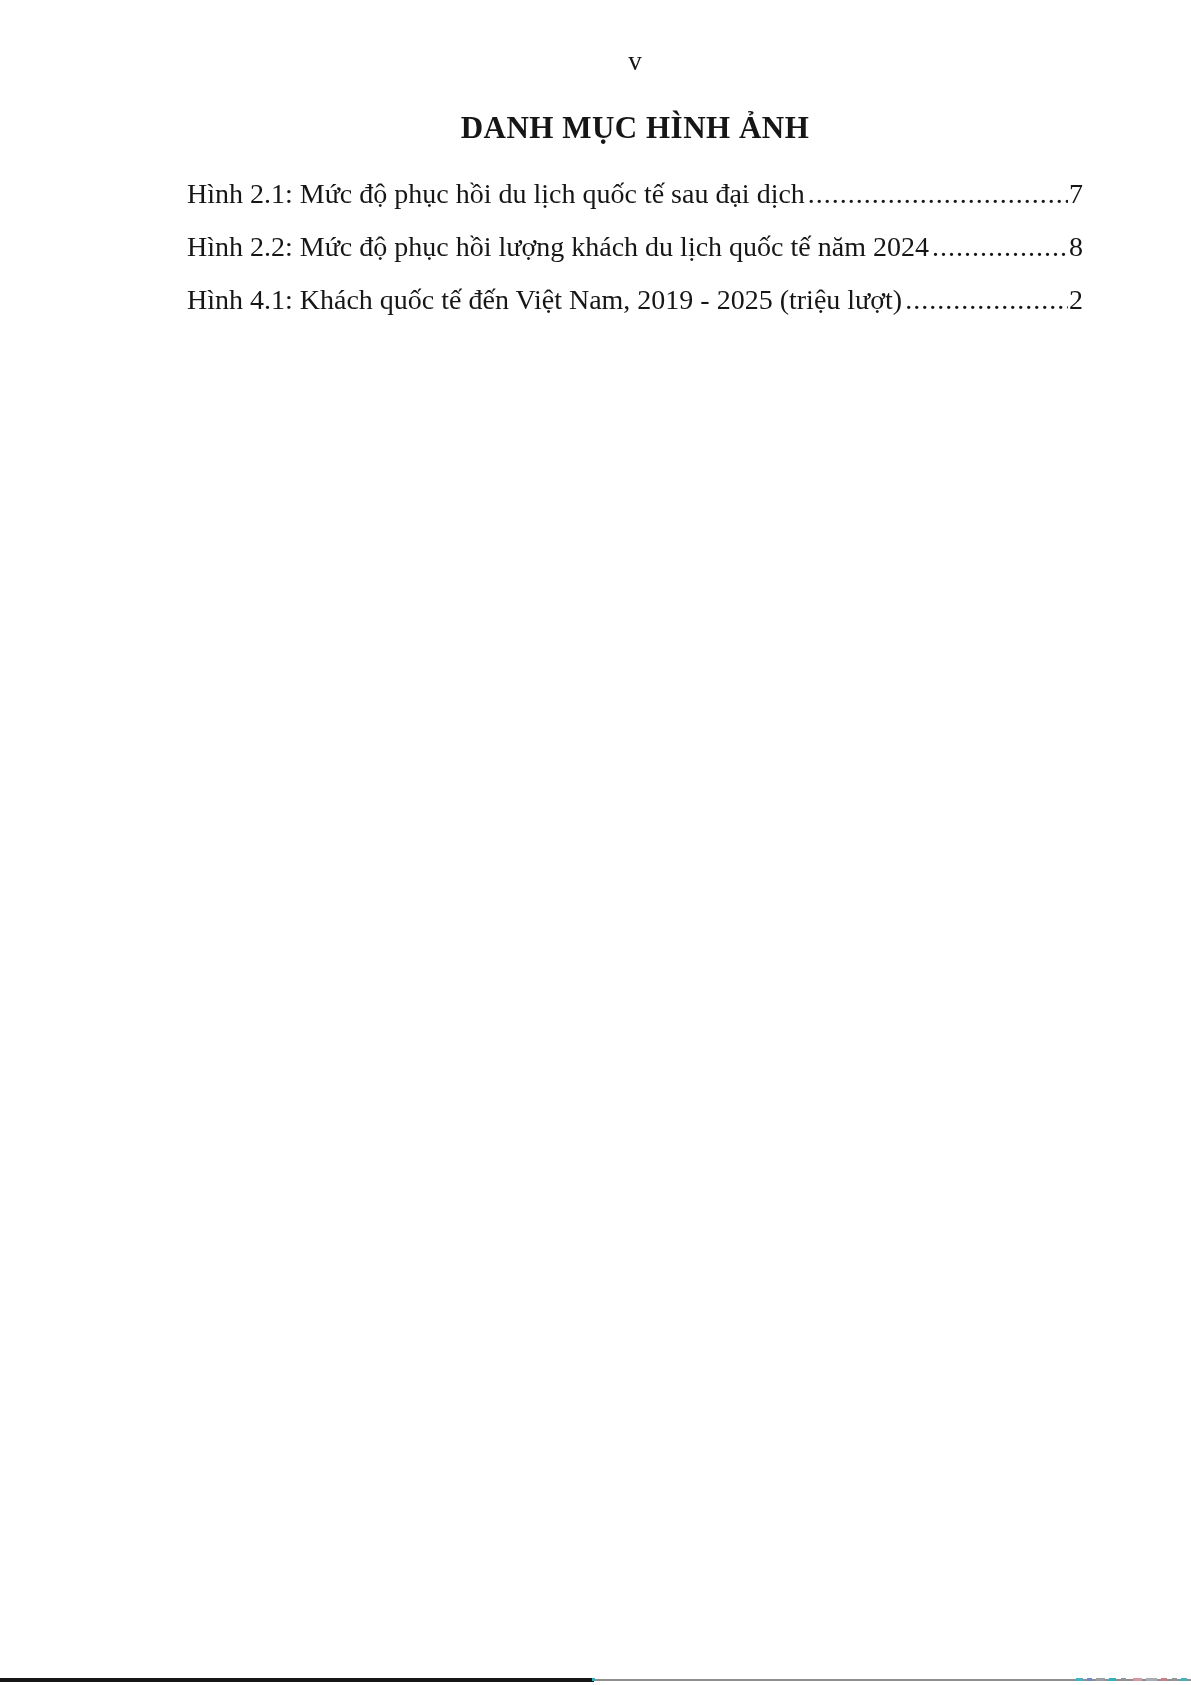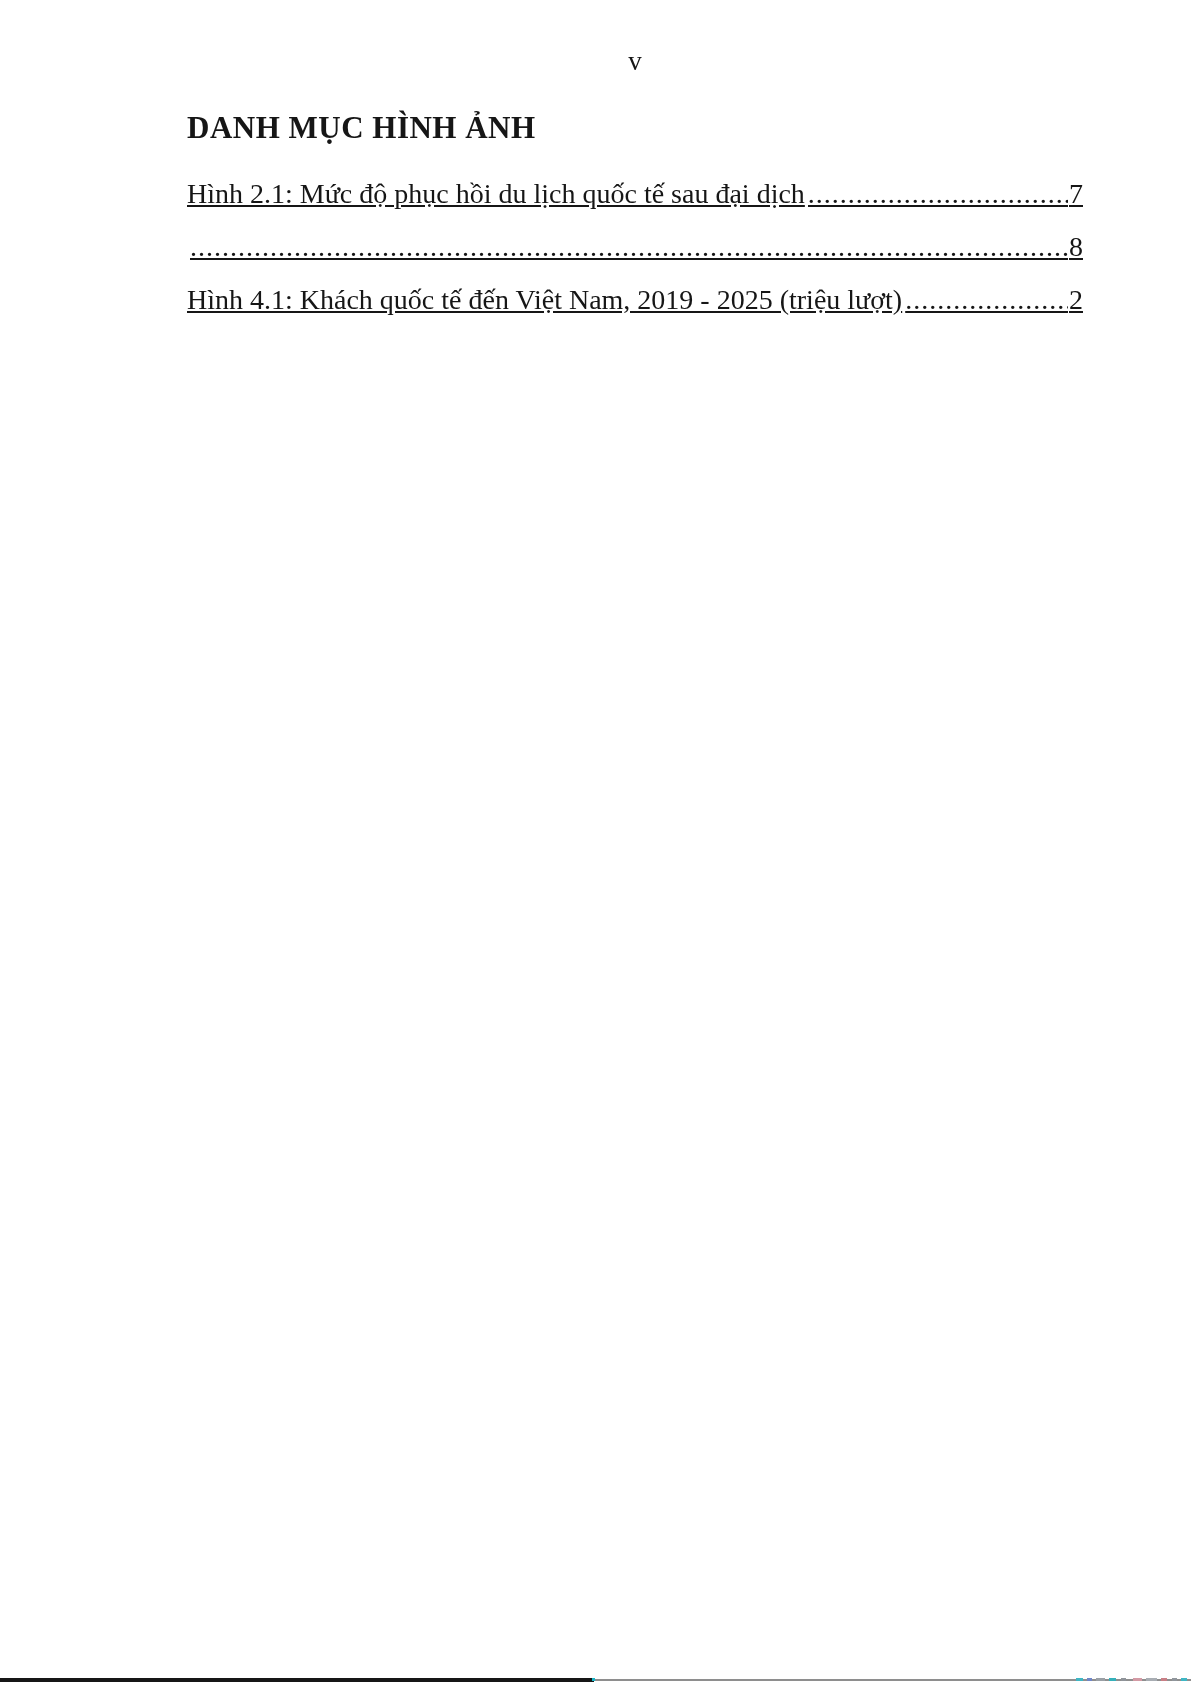--- a/index.html
+++ b/index.html
@@ -24,33 +24,33 @@
     padding-top: 48px;
     font-size: 27px;
     line-height: 27px;
     text-align: center;
   }
   .doc-title {
     margin-top: 36px;
     font-size: 31px;
     line-height: 34px;
     font-weight: bold;
+    text-align: center;
     letter-spacing: 0.5px;
   }
   .toc {
     margin-top: 22px;
   }
   .toc-row {
     display: flex;
     align-items: flex-start;
     height: 53px;
     line-height: 53px;
     font-size: 28px;
     white-space: nowrap;
-    text-decoration: underline;
   }
   .toc-label {
     flex: 0 0 auto;
   }
   .dots {
     flex: 1 1 auto;
     overflow: hidden;
     white-space: nowrap;
     margin-left: 3px;
     letter-spacing: 1px;
@@ -94,20 +94,21 @@
 
     <div class="toc">
 
       <div class="toc-row">
         <span class="toc-label">Hình 2.1: Mức độ phục hồi du lịch quốc tế sau đại dịch</span>
         <span class="dots">........................................................................................................................................................................................................</span>
         <span class="toc-page">7</span>
       </div>
 
       <div class="toc-row">
+        <span class="toc-label">Hình 2.2: Mức độ phục hồi lượng khách du lịch quốc tế năm 2024</span>
         <span class="dots">........................................................................................................................................................................................................</span>
         <span class="toc-page">8</span>
       </div>
 
       <div class="toc-row">
         <span class="toc-label">Hình 4.1: Khách quốc tế đến Việt Nam, 2019 - 2025 (triệu lượt)</span>
         <span class="dots">........................................................................................................................................................................................................</span>
         <span class="toc-page">2</span>
       </div>
 

